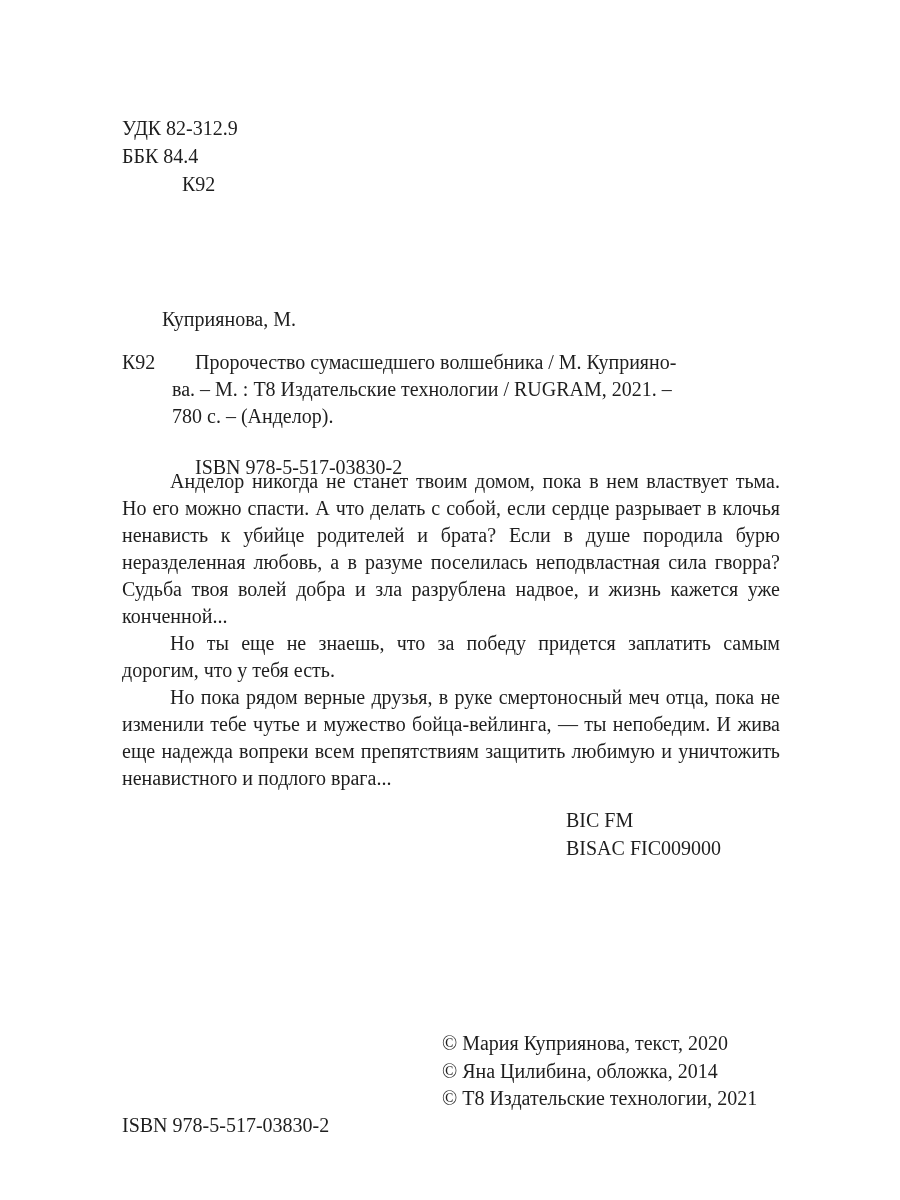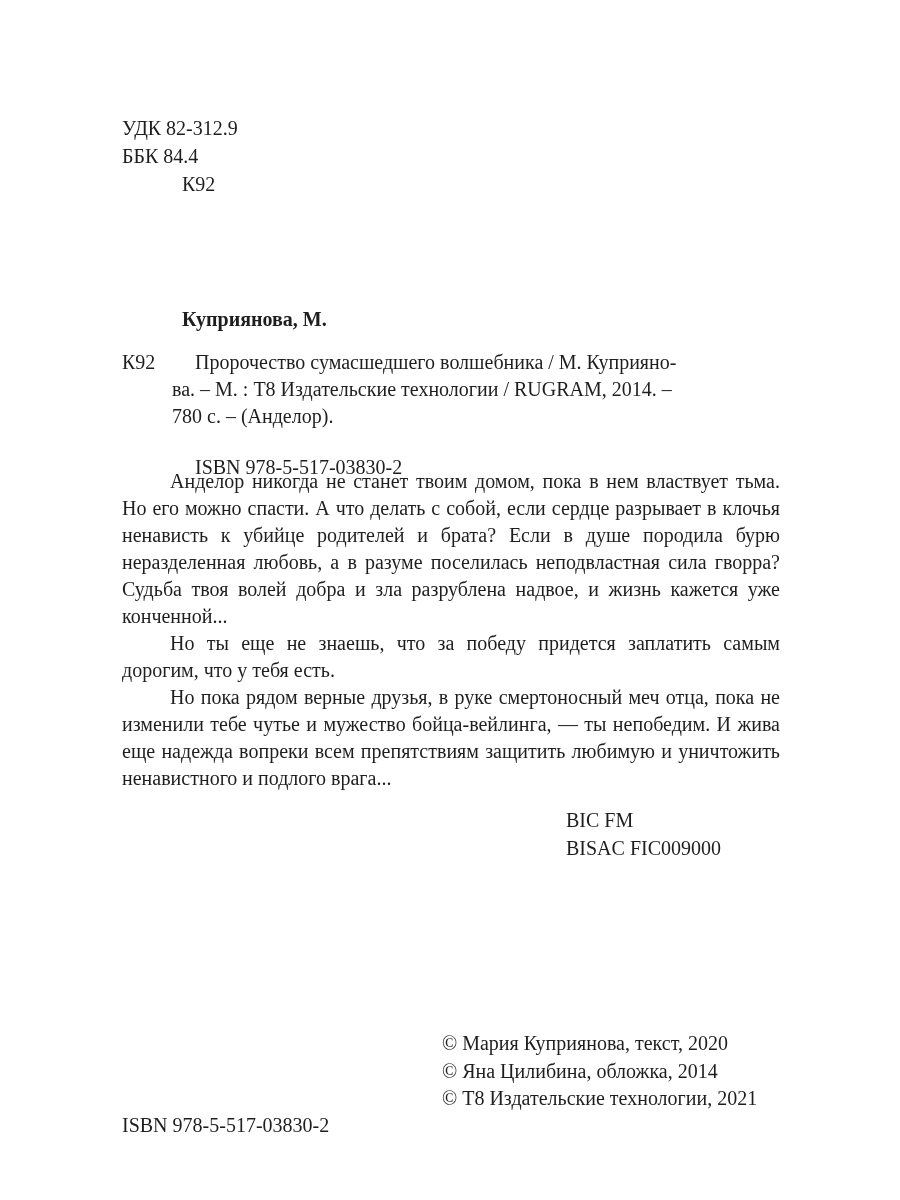--- a/index.html
+++ b/index.html
@@ -29,22 +29,22 @@
     margin-left: 60px;
   }
   
   .catalog-card {
     position: absolute;
     left: 122px;
     top: 306px;
     width: 658px;
   }
   .card-author {
-    font-weight: bold;
-    margin-left: 60px;
+    font-weight: normal;
+    margin-left: 40px;
   }
   .card-entry {
     position: relative;
   }
   .card-code {
     position: absolute;
     left: 0;
     top: 0;
   }
   .card-lines {
@@ -101,21 +101,21 @@
     <div>ББК 84.4</div>
     <div class="code-indent">К92</div>
   </div>
 
   <div class="catalog-card">
     <div class="card-author">Куприянова, М.</div>
     <div class="card-entry">
       <span class="card-code">К92</span>
       <div class="card-lines">
         <div class="first">Пророчество сумасшедшего волшебника / М. Куприяно-</div>
-        <div>ва. – М. : Т8 Издательские технологии / RUGRAM, 2014. –</div>
+        <div>ва. – М. : Т8 Издательские технологии / RUGRAM, 2021. –</div>
         <div>780 с. – (Анделор).</div>
       </div>
     </div>
     <div class="card-isbn">ISBN 978-5-517-03830-2</div>
   </div>
 
   <div class="annotation">
     <p>Анделор никогда не станет твоим домом, пока в нем властвует тьма. Но его можно спасти. А что делать с собой, если сердце разрывает в клочья ненависть к убийце родителей и брата? Если в душе породила бурю неразделенная любовь, а в разуме поселилась неподвластная сила гворра? Судьба твоя волей добра и зла разрублена надвое, и жизнь кажется уже конченной...</p>
     <p>Но ты еще не знаешь, что за победу придется заплатить самым дорогим, что у тебя есть.</p>
     <p>Но пока рядом верные друзья, в руке смертоносный меч отца, пока не изменили тебе чутье и мужество бойца-вейлинга, — ты непобедим. И жива еще надежда вопреки всем препятствиям защитить любимую и уничтожить ненавистного и подлого врага...</p>

